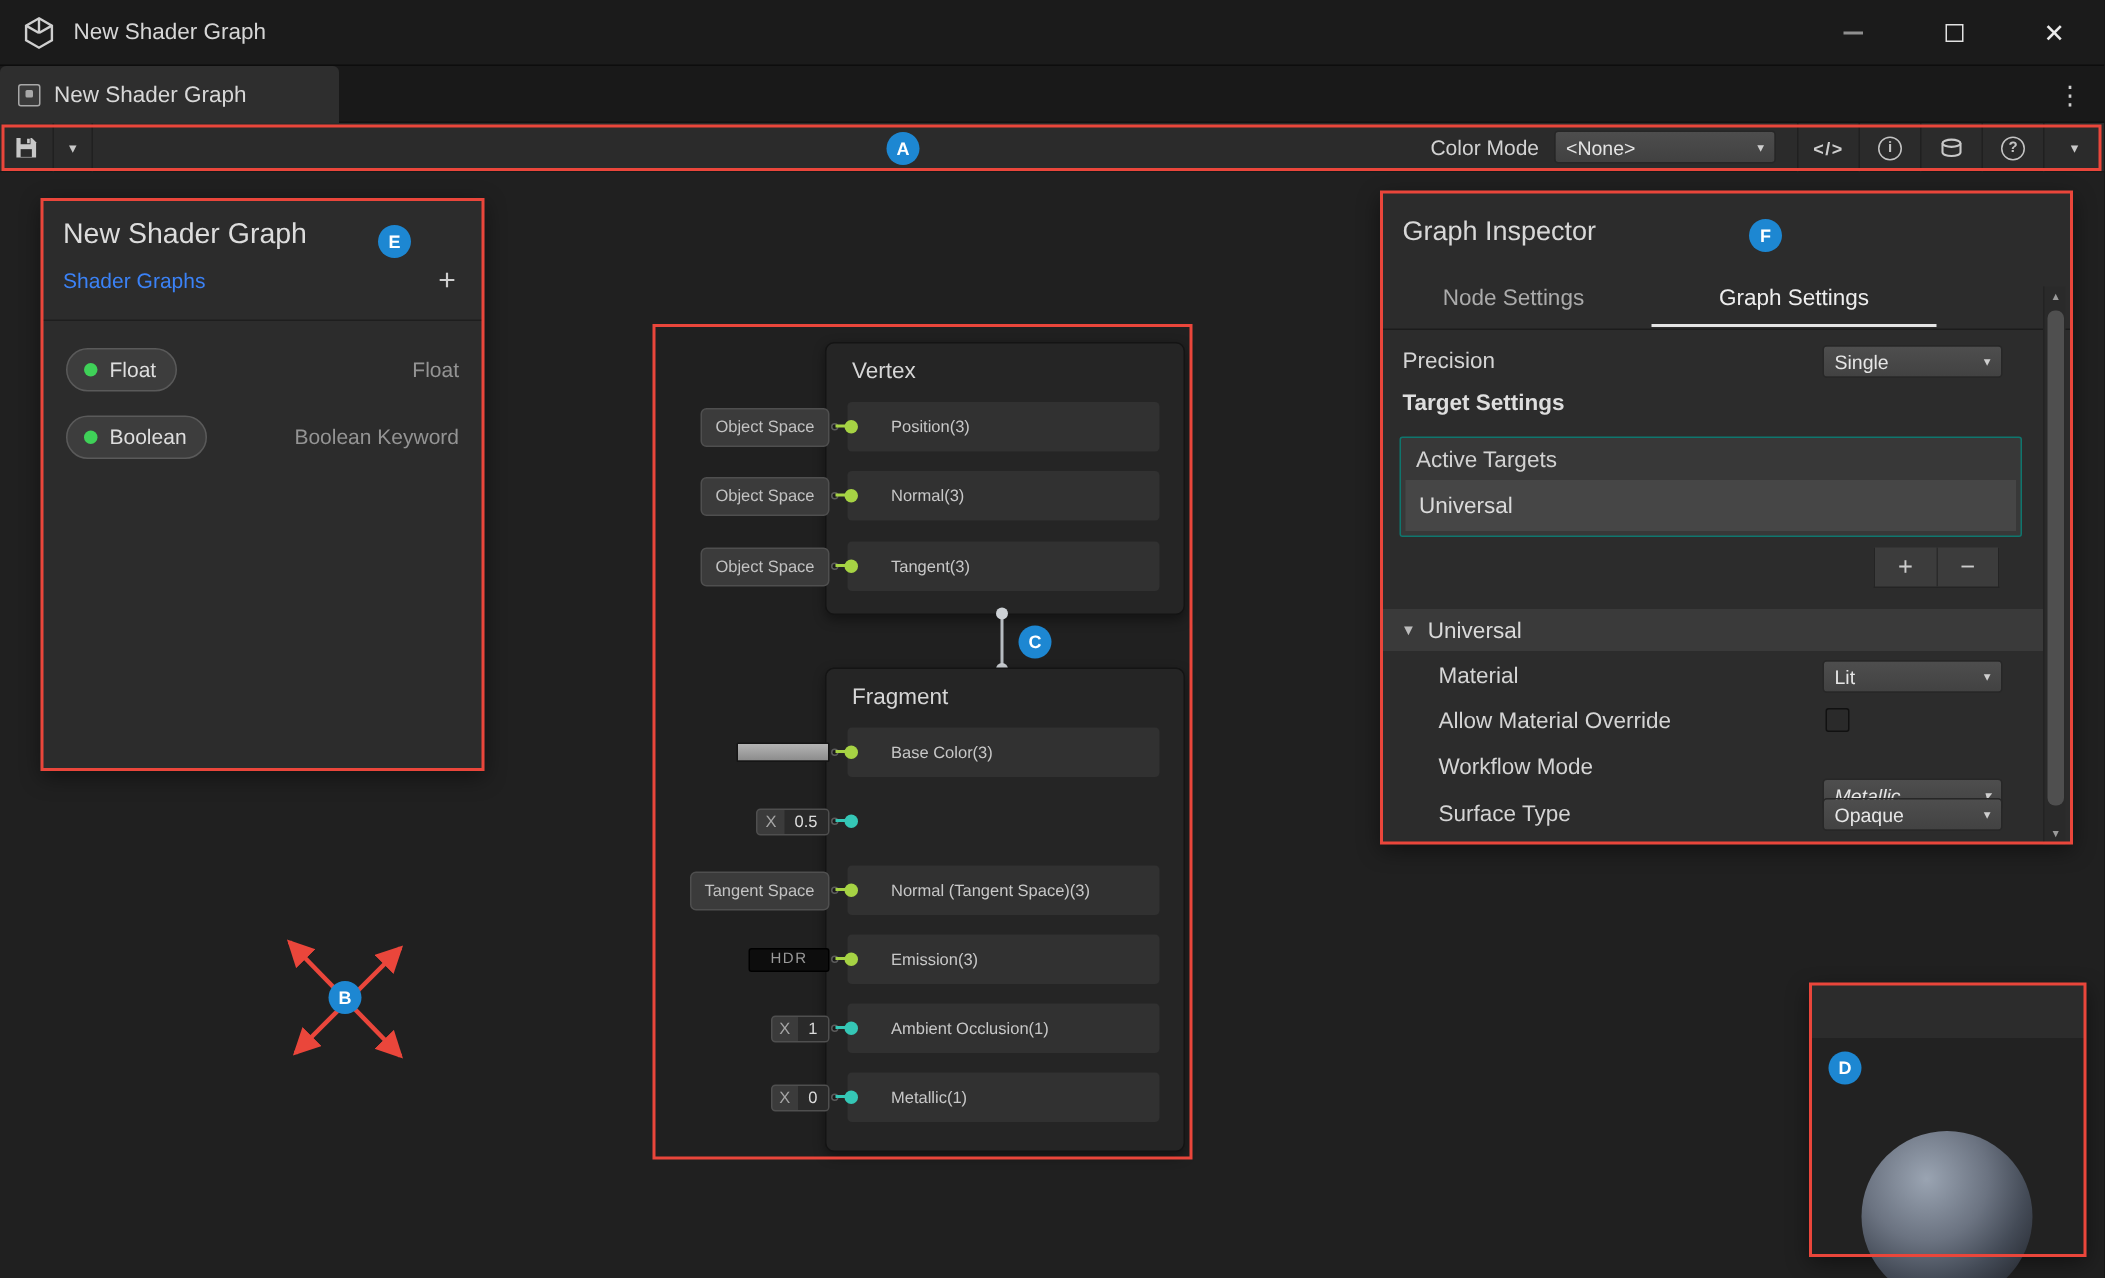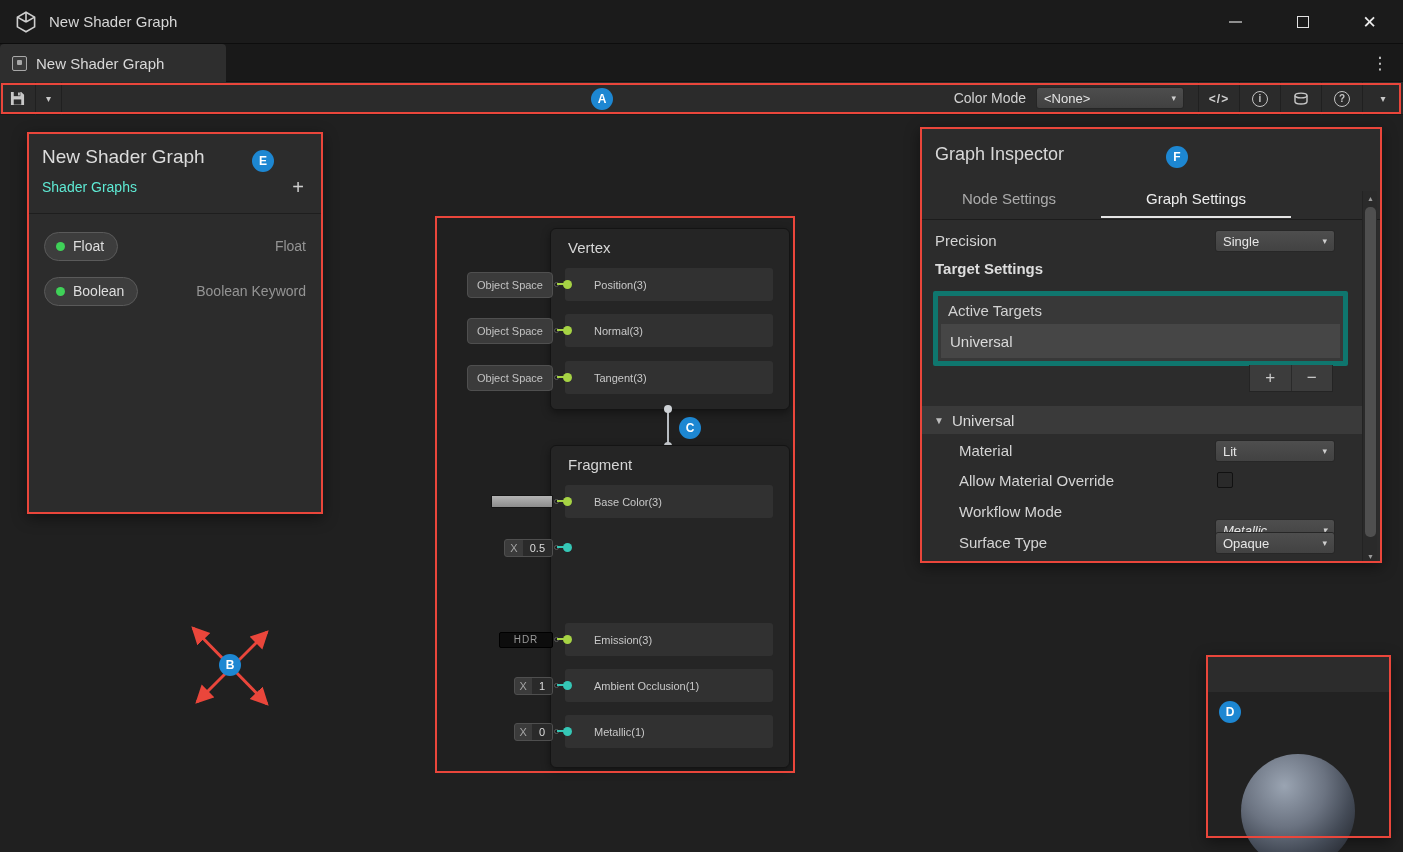--- a/index.html
+++ b/index.html
@@ -36,21 +36,21 @@
   .dd-caret { font-size:9px; color:#cfcfcf; }
   .tb-icon-btn { width:41px; height:33px; display:flex; align-items:center; justify-content:center; border-left:1px solid #202020; color:#c8c8c8; }
   .code-glyph { font-size:12px; font-weight:bold; color:#cfcfcf; letter-spacing:1px; }
   .circle-glyph { width:16px; height:16px; border:1.5px solid #c4c4c4; border-radius:50%; display:flex; align-items:center; justify-content:center; font-size:10px; color:#c4c4c4; font-weight:bold; }
 
   
   .panel { position:absolute; background:#2c2c2c; border:1px solid #1a1a1a; box-shadow:0 4px 14px rgba(0,0,0,.45); }
 
   
   .bb-title { position:absolute; left:14px; top:13px; font-size:19px; color:#dcdcdc; }
-  .bb-sub { position:absolute; left:14px; top:46px; font-size:14px; color:#5eead4; }
+  .bb-sub { position:absolute; left:14px; top:46px; font-size:14px; color:#3b82f6; }
   .bb-plus { position:absolute; right:12px; top:42px; width:24px; height:24px; display:flex; align-items:center; justify-content:center; font-size:20px; color:#cfcfcf; }
   .bb-divider { position:absolute; left:0; top:80px; width:100%; height:1px; background:#1e1e1e; }
   .bb-row { position:absolute; left:0; width:100%; height:34px; display:flex; align-items:center; justify-content:space-between; padding:0 16px; }
   .bb-pill { height:29px; border-radius:15px; background:#3d3d3d; border:1px solid #5a5a5a; display:flex; align-items:center; gap:8px; padding:0 13px 0 11px; }
   .bb-dot { width:9px; height:9px; border-radius:50%; background:#3fd158; }
   .bb-pill-label { font-size:14px; color:#dedede; }
   .bb-type { font-size:14px; color:#949494; }
 
   
   .node-box { position:absolute; background:#252525; border:1px solid #141414; border-radius:6px; box-shadow:0 3px 8px rgba(0,0,0,.4); }
@@ -76,21 +76,21 @@
 
   
   .insp-title { position:absolute; left:14px; top:16px; font-size:18px; color:#d8d8d8; }
   .insp-tabs { position:absolute; left:0; top:58px; width:100%; height:34px; border-bottom:1px solid #1c1c1c; }
   .insp-tab { position:absolute; top:4px; font-size:15px; color:#ababab; padding-bottom:9px; text-align:center; }
   .insp-tab.active { color:#ededed; border-bottom:2px solid #e4e4e4; }
   .insp-label { position:absolute; font-size:15px; color:#d4d4d4; }
   .insp-bold { font-weight:bold; color:#dedede; }
   .dropdown { position:absolute; width:120px; height:22px; background:linear-gradient(#4e4e4e,#424242); border:1px solid #272727; border-radius:3px; display:flex; align-items:center; justify-content:space-between; padding:0 7px; }
   .dropdown .dd-val { font-size:13px; color:#e6e6e6; }
-  .targets-box { position:absolute; left:12px; top:163px; width:415px; background:#383838; border:5px solid #0f766e; border-radius:2px; }
+  .targets-box { position:absolute; left:12px; top:163px; width:415px; background:#383838; border:1px solid #0f766e; border-radius:2px; }
   .targets-head { height:28px; display:flex; align-items:center; padding-left:10px; font-size:15px; color:#d2d2d2; }
   .targets-item { margin:0 3px 3px 3px; height:34px; background:#464646; display:flex; align-items:center; padding-left:9px; font-size:15px; color:#dadada; }
   .targets-pm { position:absolute; left:328px; top:237px; width:84px; height:27px; background:#3c3c3c; border:1px solid #242424; border-top:none; display:flex; }
   .pm-btn { flex:1; display:flex; align-items:center; justify-content:center; font-size:17px; color:#cccccc; }
   .pm-btn:first-child { border-right:1px solid #2a2a2a; }
   .foldout { position:absolute; left:1px; top:278px; width:440px; height:28px; background:#3a3a3a; display:flex; align-items:center; gap:8px; padding-left:12px; }
   .foldout .tri { font-size:10px; color:#bcbcbc; }
   .foldout .fo-label { font-size:15px; color:#dadada; }
   .checkbox { position:absolute; width:16px; height:16px; background:#2a2a2a; border:1px solid #111; border-radius:2px; }
   .v-scroll { position:absolute; right:4px; top:63px; width:15px; height:372px; background:#2a2a2a; border-left:1px solid #232323; }
@@ -271,20 +271,33 @@
       <div class="float-input">
         <span class="fx">X</span>
           <span class="fv">0.5</span>
       </div>
     </div>
     <div class="mini-dot"></div>
     <div class="wire fl1"></div>
     <div class="port-dot fl1"></div>
   </div>
 
+  <div class="node-row" style="left:445px; top:577px;">
+    <div class="left-slot">
+        <div class="slot-pill">
+          <span>Tangent Space</span>
+        </div>
+      </div>
+    <div class="mini-dot"></div>
+    <div class="wire vec3"></div>
+    <div class="port-dot vec3"></div>
+    <div class="row-box">
+        <span>Normal (Tangent Space)(3)</span>
+      </div>
+  </div>
 
   <div class="node-row" style="left:445px; top:623px;">
     <div class="left-slot">
         <div class="hdr-box">
           <span>HDR</span>
         </div>
       </div>
     <div class="mini-dot"></div>
     <div class="wire vec3"></div>
     <div class="port-dot vec3"></div>

